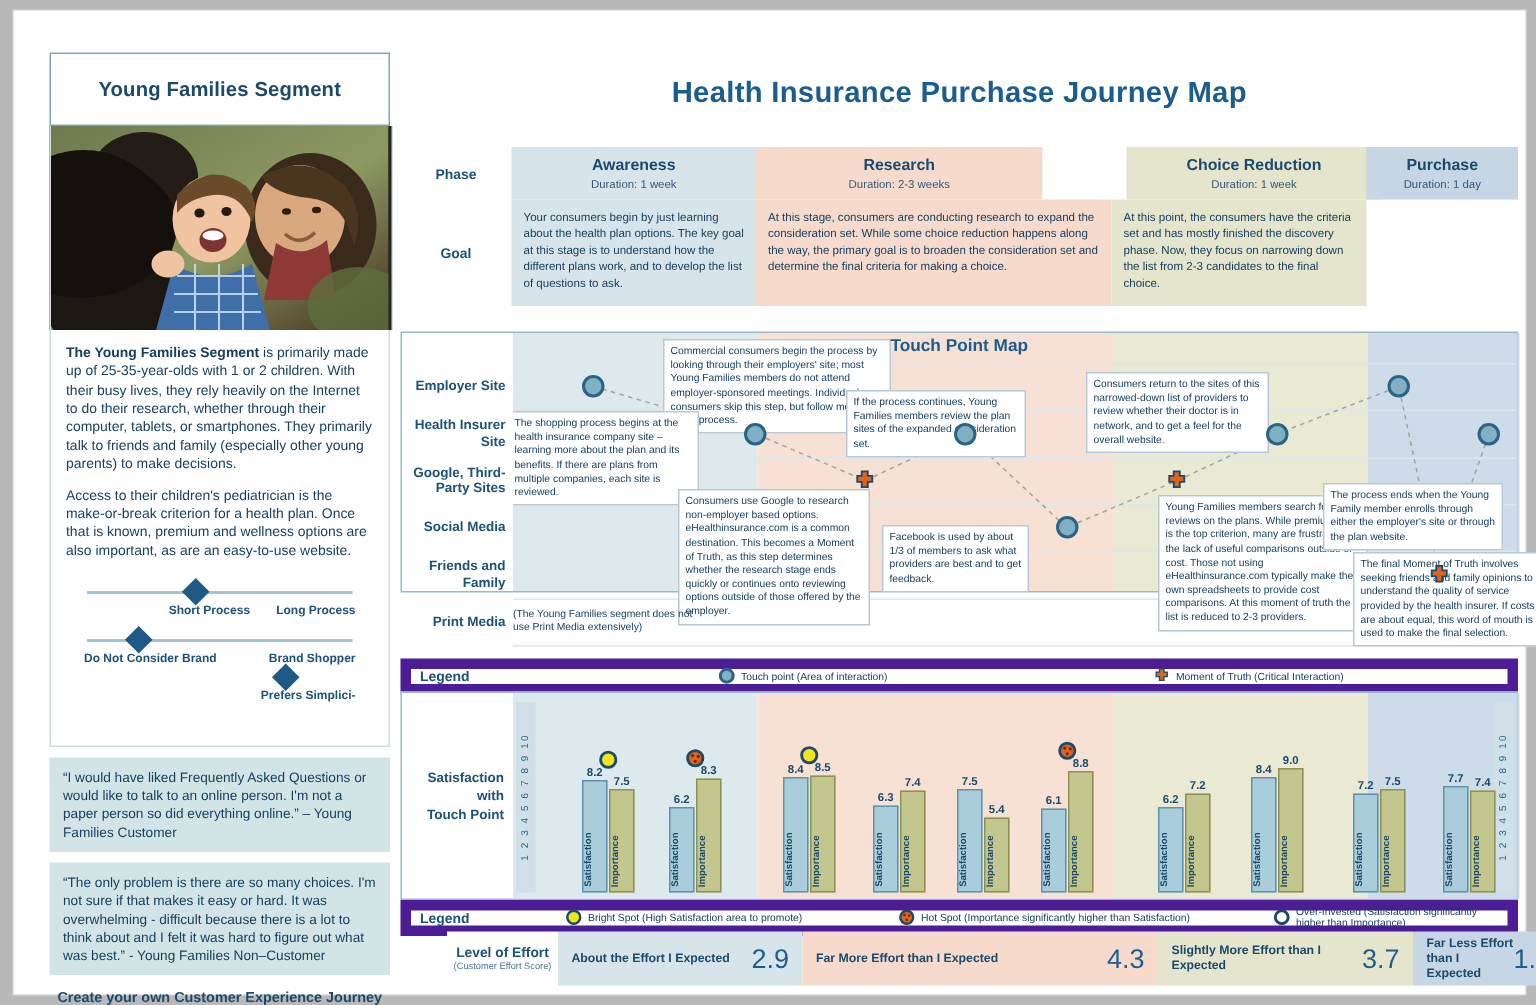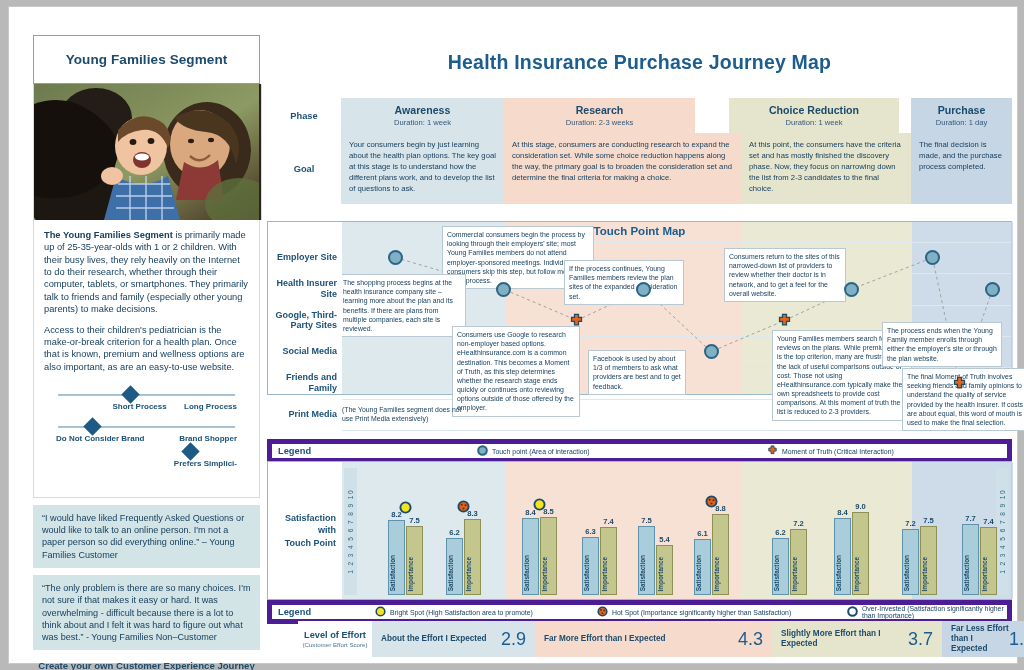--- a/index.html
+++ b/index.html
@@ -62,21 +62,21 @@
   .tpm-row{position:absolute;left:0;width:74px;display:flex;align-items:center;justify-content:flex-end;padding-right:5px;box-sizing:border-box;font-size:9px;font-weight:bold;color:#1b5277;text-align:right;line-height:1.2;}
   .tpm-canvas{position:absolute;left:74px;top:0;right:0;bottom:0;}
   .colbg{position:absolute;top:0;bottom:0;}
   .hline{position:absolute;left:0;right:0;height:1px;background:#dce7ee;}
   .node{position:absolute;width:15px;height:15px;border-radius:50%;background:#7fb0c4;border:2.5px solid #2a6384;box-sizing:border-box;z-index:4;}
   .mot{position:absolute;width:15px;height:15px;z-index:4;}
   .callout{position:absolute;background:#fff;border:1px solid #b9c9d4;font-size:6.9px;line-height:1.33;color:#17405f;padding:3px 4px;box-sizing:border-box;z-index:3;}
   .callout.plain{border:none;background:transparent;}
 
   
-  .legend{position:absolute;left:0;width:745px;height:24px;border:5px solid #4c1d95;background:#fff;box-sizing:border-box;}
+  .legend{position:absolute;left:0;width:745px;height:24px;border:7px solid #4c1d95;background:#fff;box-sizing:border-box;}
   .legend .lg-lbl{position:absolute;left:0;top:0;width:74px;height:100%;display:flex;align-items:center;padding-left:6px;box-sizing:border-box;font-size:9.3px;font-weight:bold;color:#1b5277;}
   .lgitem{position:absolute;top:0;height:100%;display:flex;align-items:center;font-size:6.9px;color:#17405f;}
   .lgitem .sw{margin-right:4px;flex:none;}
 
   
   .chart{position:absolute;left:0;top:426px;width:745px;height:139px;border:1px solid #9ab8cc;background:#fff;box-sizing:border-box;}
   .chart-lbl{position:absolute;left:0;top:0;width:74px;height:100%;display:flex;flex-direction:column;align-items:flex-end;justify-content:center;padding-right:6px;box-sizing:border-box;font-size:9px;font-weight:bold;color:#1b5277;text-align:right;line-height:1.35;}
   .chart-canvas{position:absolute;left:74px;top:0;right:0;bottom:0;}
   .axis{position:absolute;width:13px;top:6px;bottom:4px;background:#cfe0e8;display:flex;align-items:center;justify-content:center;}
   .axis span{font-size:6.6px;color:#2a6384;writing-mode:vertical-rl;transform:rotate(180deg);letter-spacing:1.4px;}
@@ -179,36 +179,35 @@
     <div class="phaseband">
       <div class="band-lbl">Phase</div>
       <div class="pcell" id="pc0" style="left: 74px; width: 163px; background: rgb(215, 229, 234);">
         <div class="pname">Awareness</div>
         <div class="pdur">Duration: 1 week</div>
       </div>
       <div class="pcell" id="pc1" style="left: 237px; width: 191px; background: rgb(246, 219, 204);">
         <div class="pname">Research</div>
         <div class="pdur">Duration: 2-3 weeks</div>
       </div>
-      <div class="pcell" id="pc2" style="left: 462px; width: 170px; background: rgb(229, 229, 205);">
+      <div class="pcell" id="pc2" style="left: 484px; width: 170px; background: rgb(229, 229, 205);">
         <div class="pname">Choice Reduction</div>
         <div class="pdur">Duration: 1 week</div>
       </div>
       <div class="pcell" id="pc3" style="left: 644px; width: 101px; background: rgb(198, 214, 229);">
         <div class="pname">Purchase</div>
         <div class="pdur">Duration: 1 day</div>
       </div>
     </div>
 
     <div class="goalband">
       <div class="goal-lbl">Goal</div>
       <div class="gcell" id="gc0" style="left: 74px; width: 163px; background: rgb(215, 229, 234);">Your consumers begin by just learning about the health plan options. The key goal at this stage is to understand how the different plans work, and to develop the list of questions to ask.</div>
       <div class="gcell" id="gc1" style="left: 237px; width: 237px; background: rgb(246, 219, 204);">At this stage, consumers are conducting research to expand the consideration set.  While some choice reduction happens along the way, the primary goal is to broaden the consideration set and determine the final criteria for making a choice.</div>
       <div class="gcell" id="gc2" style="left: 474px; width: 170px; background: rgb(229, 229, 205);">At this point, the consumers have the criteria set and has mostly finished the discovery phase.  Now, they focus on narrowing down the list from 2-3 candidates to the final choice.</div>
-      <div class="gcell" id="gc3" style="left: 644px; width: 101px; background: rgb(198, 214, 229);">The final decision is made, and the purchase process completed.</div>
     </div>
 
     <div class="tpm">
       <div class="tpm-title">Touch Point Map</div>
       <div class="tpm-canvas" id="tpmcanvas">
           <div class="colbg" style="left: 0px; width: 163px; background: rgb(215, 229, 234); opacity: 0.85;"></div>
           <div class="colbg" style="left: 163px; width: 237px; background: rgb(246, 219, 204); opacity: 0.85;"></div>
           <div class="colbg" style="left: 400px; width: 170px; background: rgb(229, 229, 205); opacity: 0.85;"></div>
           <div class="colbg" style="left: 570px; width: 101px; background: rgb(198, 214, 229); opacity: 0.85;"></div>
           <div class="hline" style="top: 20px;"></div>

